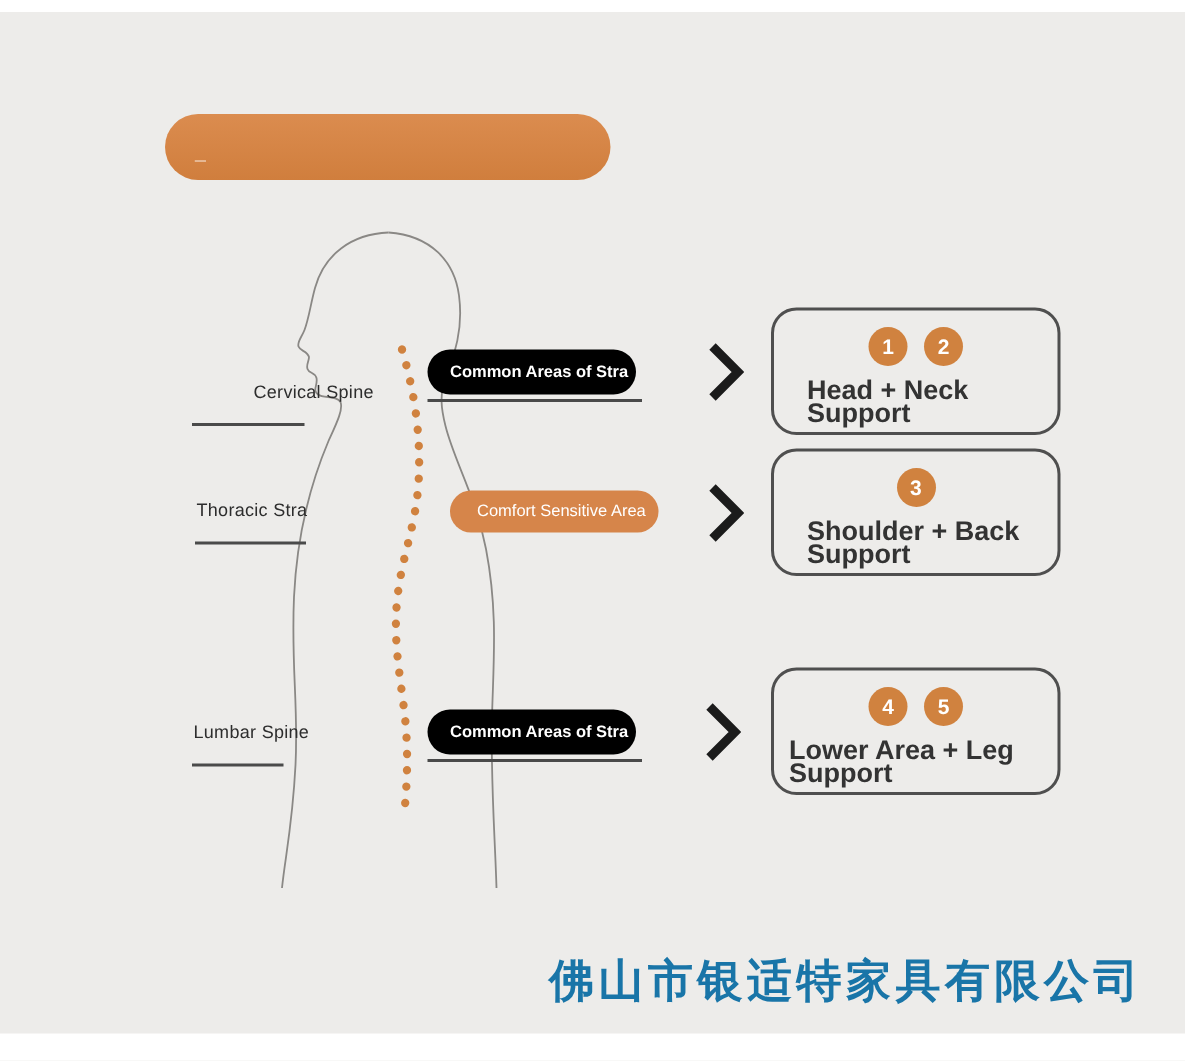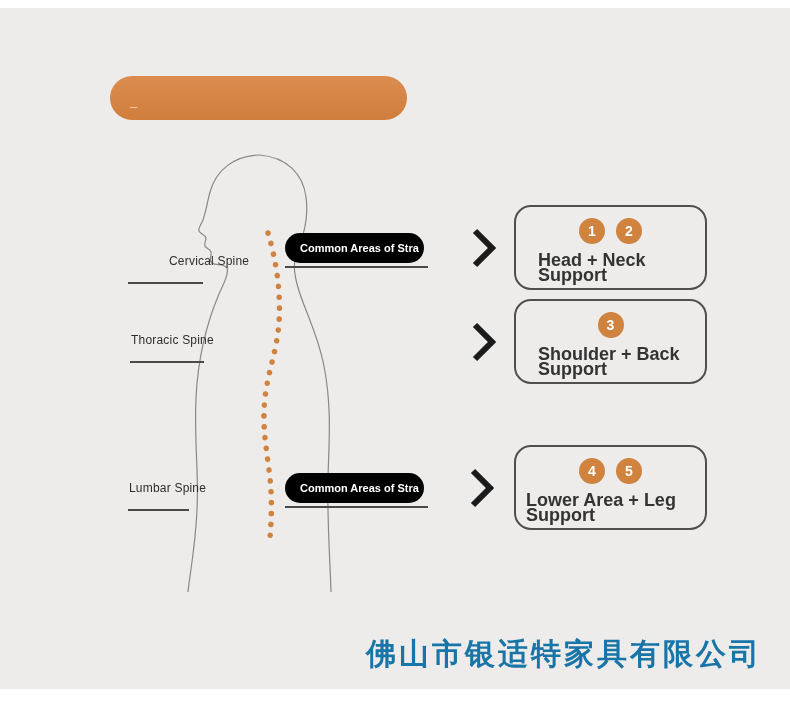--- a/index.html
+++ b/index.html
@@ -100,29 +100,30 @@
              C 262 424 266 446 269 470 C 272 492 272 514 270 537" fill="none" stroke="#d0823f" stroke-width="5.5" stroke-linecap="round" stroke-dasharray="0.1 10.8"></path>
   </svg>
 
   <div class="title-pill">
     <span class="underscore">_</span>
   </div>
 
   <div class="spine-label label-1">Cervical Spine</div>
   <div class="rule rule-l1"></div>
 
-  <div class="spine-label label-2">Thoracic Spine</div>
+  <div class="spine-label label-2">Thoracic Stra</div>
   <div class="rule rule-l2"></div>
 
   <div class="spine-label label-3">Lumbar Spine</div>
   <div class="rule rule-l3"></div>
 
   <div class="area-pill pill-blue pill-1">Common Areas of Stra</div>
   <div class="rule rule-p1"></div>
 
+  <div class="area-pill pill-orange pill-2">Comfort Sensitive Area</div>
 
   <div class="area-pill pill-blue pill-3">Common Areas of Stra</div>
   <div class="rule rule-p3"></div>
 
   <span class="chev chev-1">
     <svg width="24" height="40" viewBox="0 0 24 40">
         <polyline points="3,3 20,20 3,37" fill="none" stroke="#1b1b1b" stroke-width="6"></polyline>
       </svg>
   </span>
   <span class="chev chev-2">

